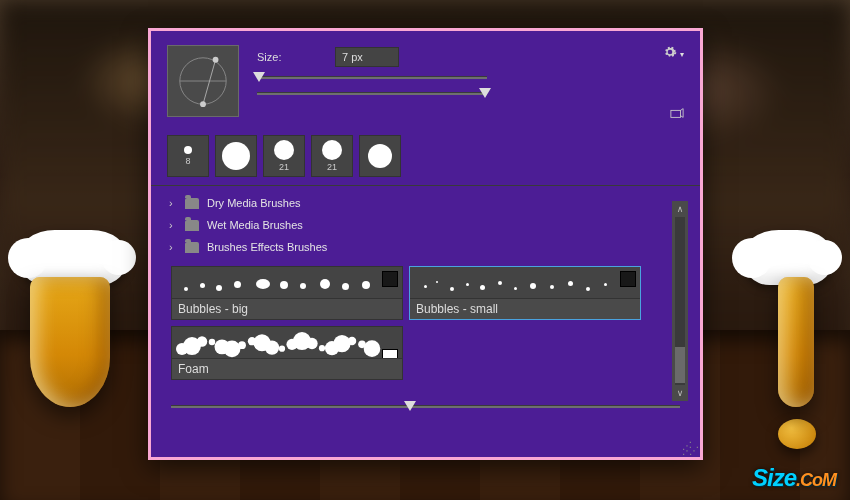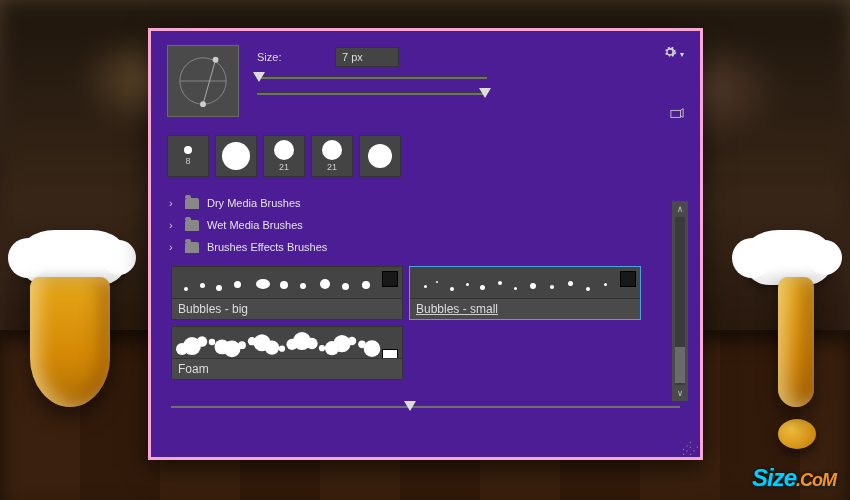--- a/index.html
+++ b/index.html
@@ -83,21 +83,21 @@
 .folder-row { display:flex; align-items:center; gap:8px; padding:5px 6px; color:#e4e4e4;}
 .chev { width:8px; color:#ccc;}
 .ficon { width:14px; height:11px; background:#888; border-radius:2px 2px 0 0; position:relative;}
 .ficon::before{content:"";position:absolute;left:0;top:-3px;width:6px;height:3px;background:#888;border-radius:2px 2px 0 0;}
 
 .brush-grid { display:flex; flex-wrap:wrap; gap:6px; padding:8px 40px 8px 20px;}
 .brush-tile {
   width:232px; height:54px; background:#444; border:1px solid #333; position:relative;
   display:flex; flex-direction:column;
 }
-.brush-tile.selected{ outline:1px solid #4aa3df; outline-offset:-1px;text-decoration:underline;}
+.brush-tile.selected{ outline:1px solid #4aa3df; outline-offset:-1px;}
 .stroke-area{ flex:1; position:relative; overflow:hidden;}
 .tip-sq { position:absolute; right:4px; top:4px; width:16px; height:16px; background:#181818; border:1px solid #000;}
 .brush-tile.foam-tile .tip-sq{ background:#fff; right:4px; top:22px;}
 .edit-icon{position:absolute;right:6px;top:4px;color:#ddd;font-size:10px;transform:rotate(45deg);}
 .brush-label { font-size:12px; color:#ddd; padding:3px 6px; border-top:1px solid #333; background:#4a4a4a;}
 .side-scroll{ position:absolute; right:12px; top:170px; width:16px; height:200px; background:#4a4a4a;}
 .side-scroll .up,.side-scroll .dn{height:16px;display:flex;align-items:center;justify-content:center;color:#bbb;font-size:9px;}
 .side-scroll .tr{position:absolute;top:16px;bottom:16px;left:3px;right:3px;background:#3a3a3a;}
 .side-scroll .th{position:absolute;left:0;right:0;top:130px;height:36px;background:#6a6a6a;}
 

